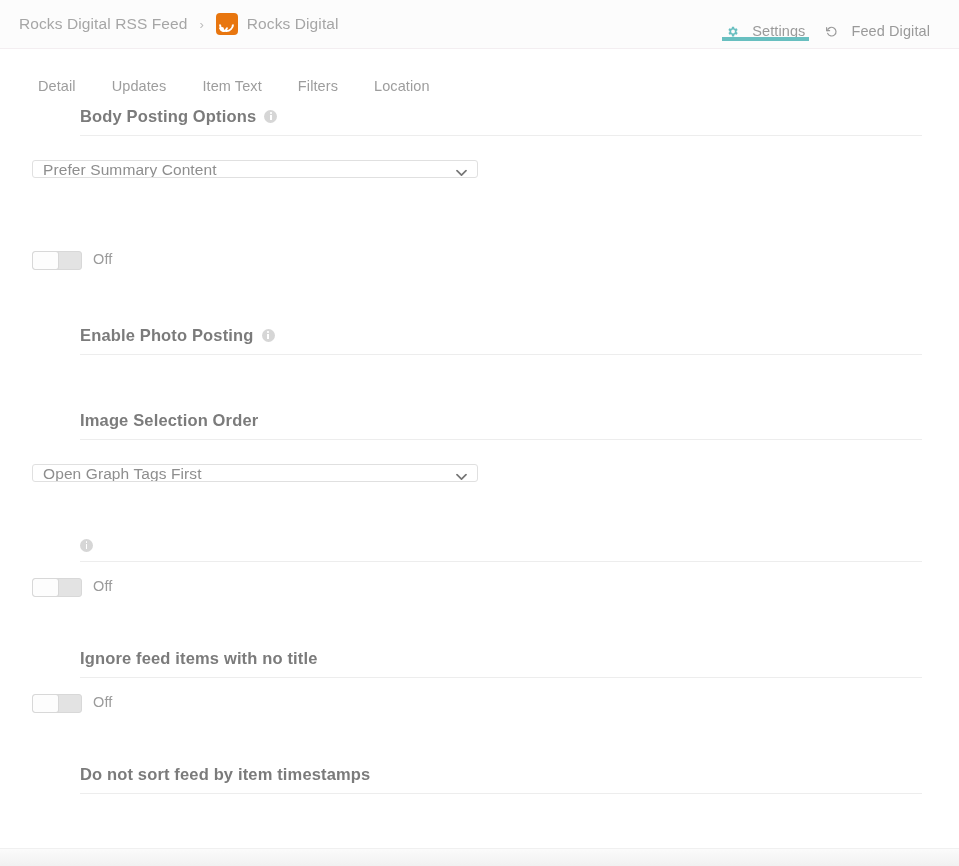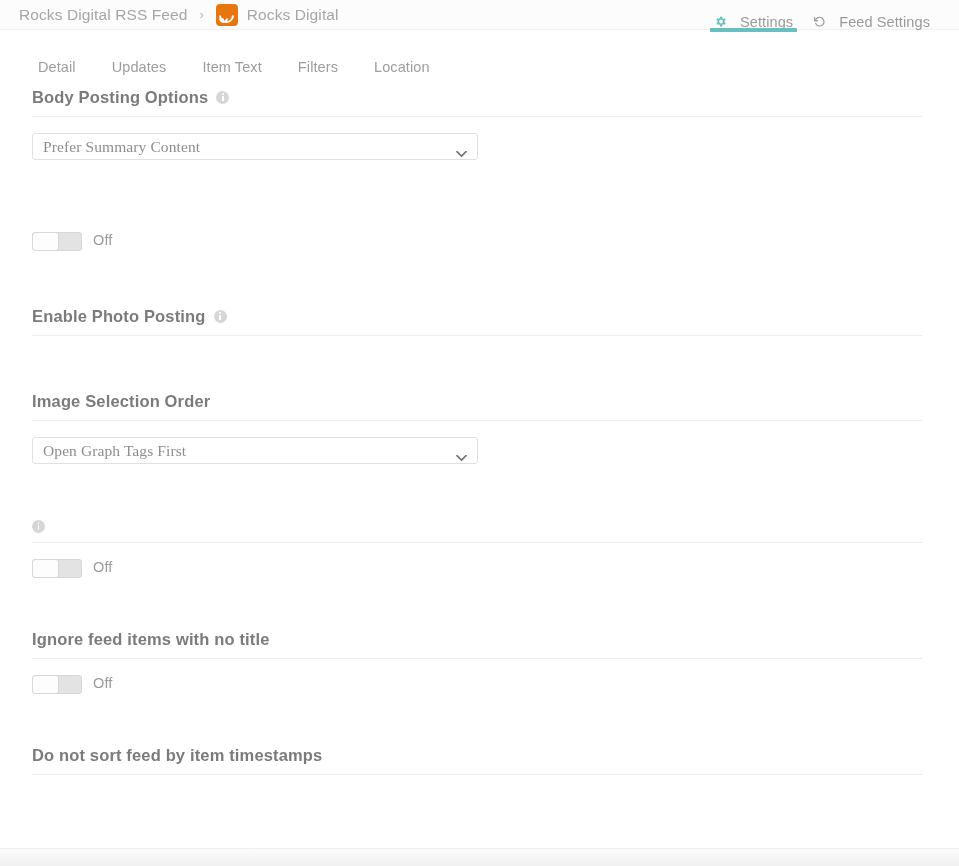--- a/index.html
+++ b/index.html
@@ -7,21 +7,21 @@
     margin: 0; padding: 0;
     width: 959px; height: 866px;
     background: #ffffff;
     font-family: "Liberation Sans", sans-serif;
     overflow: hidden;
   }
 
   
   .topbar {
     position: relative;
-    height: 30px;
+    height: 49px;
     background: #fcfcfc;
     border-bottom: 1px solid #f3eef1;
     display: flex;
     align-items: center;
   }
   .breadcrumb {
     display: flex;
     align-items: center;
     padding-left: 19px;
     gap: 0;
@@ -134,20 +134,21 @@
 
   .section { padding: 0 0 0 32px; }
 
   .sec-head {
     display: flex;
     align-items: center;
     gap: 8px;
     padding-bottom: 9px;
     border-bottom: 1px solid #ededed;
     margin-right: 37px;
+    margin-left: 48px;
   }
   .sec-title {
     font-size: 16.5px;
     color: #7b7b7b;
     font-weight: bold;
     letter-spacing: .15px;
     white-space: nowrap;
   }
   .sec-title.light { font-weight: bold; }
 
@@ -179,31 +180,32 @@
 
   
   .select-wrap {
     position: relative;
     width: 446px;
   }
   select.styled {
     -webkit-appearance: none;
     appearance: none;
     width: 100%;
-    height: 27px;
+    height: 18px;
     padding: 0 28px 0 10px;
     font-size: 15.5px;
-    font-family: Liberation Serif, serif;
+    font-family: Liberation Sans, sans-serif;
     color: #8e8e8e;
     background: #fff;
     border: 1px solid #e0e0e0;
     border-radius: 3px;
     letter-spacing: .1px;
     outline: none;
     cursor: pointer;
+    margin-top: 8px;
   }
   .select-arrow {
     position: absolute;
     right: 11px; top: 50%;
     transform: translateY(-50%);
     pointer-events: none;
     width: 11px; height: 7px;
   }
 
   
@@ -281,21 +283,21 @@
         <span class="lbl">Settings</span>
         <span class="underline"></span>
       </div>
       <div class="hdr-action">
         <span class="hist">
           <svg width="13" height="13" viewBox="0 0 24 24" fill="none" stroke="#9a9a9a" stroke-width="2.2" stroke-linecap="round">
             <path d="M4.5 10.5A8 8 0 1 1 5 15.5"></path>
             <path d="M3 5v5.5h5.5"></path>
           </svg>
         </span>
-        <span class="lbl">Feed Settings</span>
+        <span class="lbl">Feed Digital</span>
       </div>
     </div>
 
   </div>
 
   <div class="tabs">
     <div class="tab">Detail</div>
     <div class="tab">Updates</div>
     <div class="tab">Item Text</div>
     <div class="tab">Filters</div>

